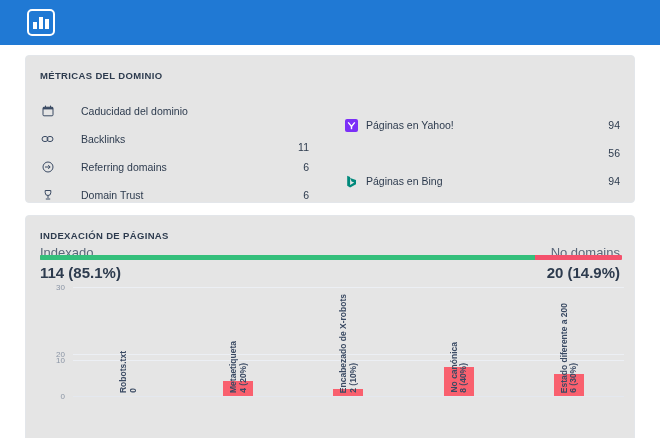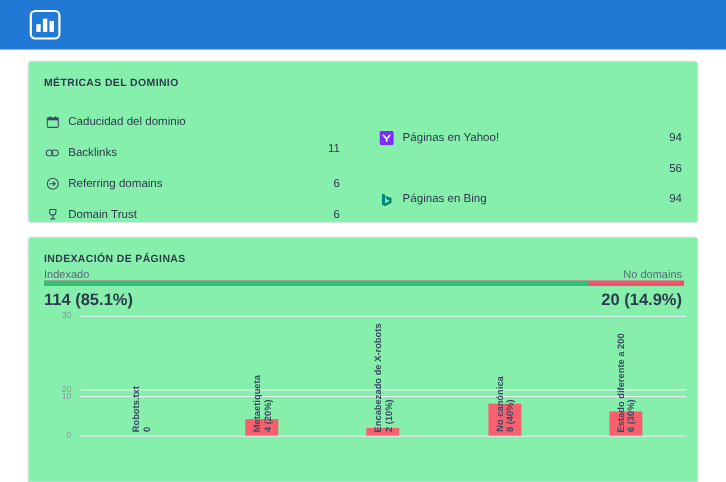--- a/index.html
+++ b/index.html
@@ -18,21 +18,21 @@
   }
   .logo-icon {
     position: absolute; left: 27px; top: 9px; width: 28px; height: 27px;
     border: 2px solid #ffffff; border-radius: 5px;
   }
   .logo-icon svg { display: block; }
 
   
   .card {
     position: absolute;
-    background: #86efac;
+    background: #e5e5e5;
     border: 1px solid #e3e6ea;
     border-radius: 4px;
   }
   #card-metrics { left: 25px; top: 55px; width: 610px; height: 148px; }
   #card-index   { left: 25px; top: 215px; width: 610px; height: 243px; }
 
   .card-title {
     position: absolute; left: 14px; top: 14px;
     font-size: 9.5px; font-weight: bold; letter-spacing: .35px;
     color: #2d3b4e;
@@ -50,32 +50,32 @@
   }
   .metric-icon svg { display: block; }
   .metric-label {
     font-size: 10.5px; color: #2d3b4e; white-space: nowrap;
   }
   .metric-value {
     position: absolute; font-size: 10.5px; color: #2d3b4e;
     text-align: right; white-space: nowrap;
   }
 
-  .col-left  { left: 14px; width: 270px; }
+  .col-left  { left: 14px; width: 270px; gap: 19px; }
   .col-right { left: 318px; width: 278px; }
 
   .val-left  { right: 325px; text-align: right; width: 120px; }
   .val-right { right: 14px;  text-align: right; width: 90px; }
 
   
   .si { width: 13px; height: 13px; display:block; }
 
   
   .idx-caption {
-    position: absolute; font-size: 10px; color: #5a6779;
+    position: absolute; font-size: 13px; color: #5a6779;
   }
   .idx-value {
     position: absolute; font-size: 15px; font-weight: bold; color: #2d3b4e;
   }
   .idx-track {
     position: absolute; left: 14px; top: 39px; width: 582px; height: 5px;
     background: #f4516c; border-radius: 1px; overflow: hidden;
   }
   .idx-fill {
     position: absolute; left: 0; top: 0; height: 5px;
@@ -146,21 +146,21 @@
 
     <div class="metric-row col-left" style="top:74px">
       <span class="metric-icon">
         <svg width="13" height="12" viewBox="0 0 13 12">
           <ellipse cx="4" cy="6" rx="3" ry="2.6" fill="none" stroke="#3a4a63" stroke-width="1"></ellipse>
           <ellipse cx="9" cy="6" rx="3" ry="2.6" fill="none" stroke="#3a4a63" stroke-width="1"></ellipse>
         </svg>
       </span>
       <span class="metric-label">Backlinks</span>
     </div>
-    <div class="metric-value val-left" style="top:70px;line-height:18px">11</div>
+    <div class="metric-value val-left" style="top:82px;line-height:18px">11</div>
 
     <div class="metric-row col-left" style="top:102px">
       <span class="metric-icon">
         <svg width="12" height="12" viewBox="0 0 12 12">
           <circle cx="6" cy="6" r="5" fill="none" stroke="#3a4a63" stroke-width="1"></circle>
           <path d="M3 6 h5 M6.2 4.2 L8.2 6 L6.2 7.8" fill="none" stroke="#3a4a63" stroke-width="1"></path>
         </svg>
       </span>
       <span class="metric-label">Referring domains</span>
     </div>

